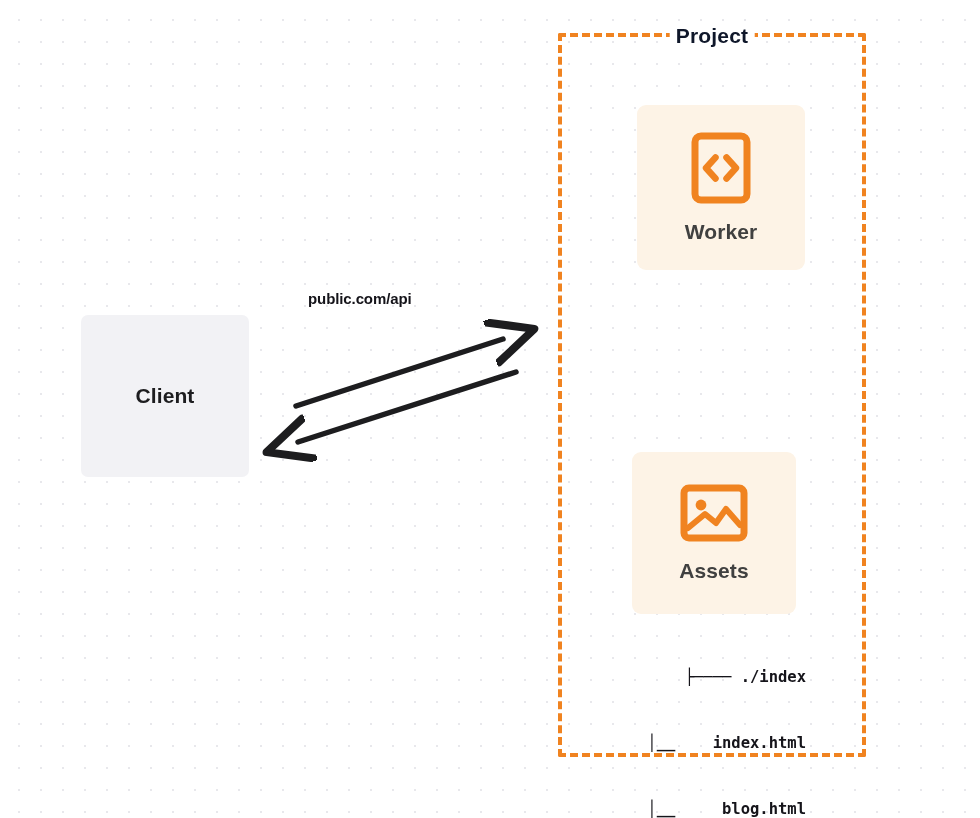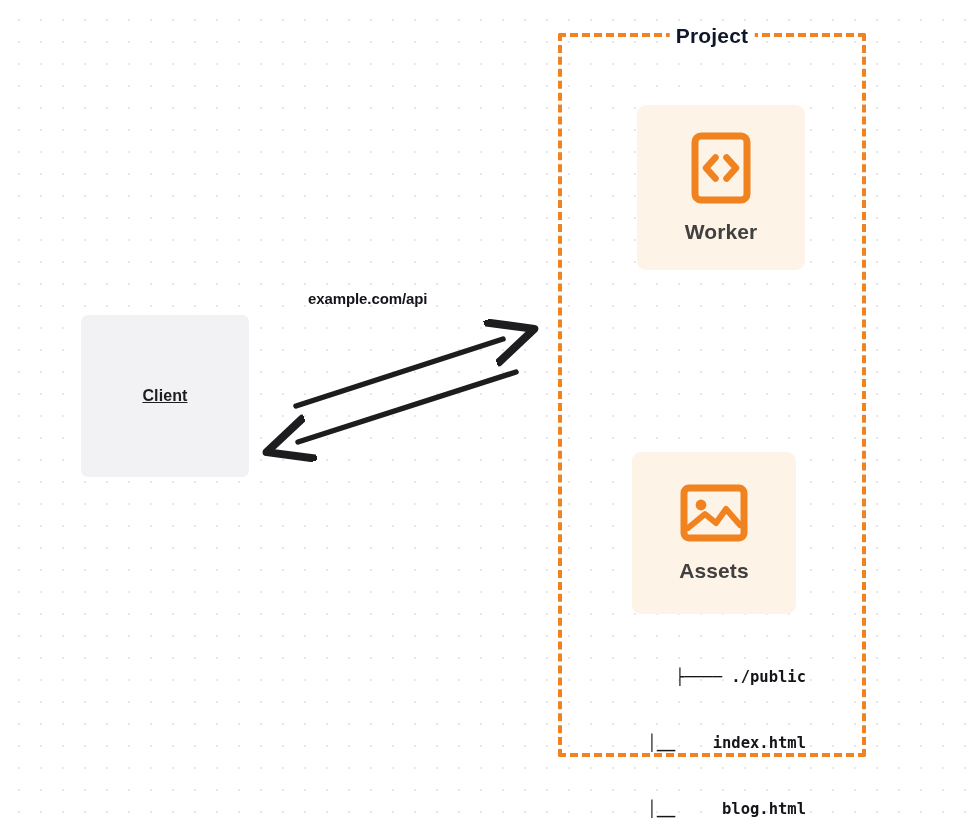--- a/index.html
+++ b/index.html
@@ -31,25 +31,24 @@
     top: 315px;
     width: 168px;
     height: 162px;
     background: #f2f2f5;
     border-radius: 7px;
     display: flex;
     align-items: center;
     justify-content: center;
   }
   #client-node .node-label {
-    font-size: 16px;
+    font-size: 21px;
     font-weight: 700;
     color: #1d1d1f;
     letter-spacing: 0.1px;
-    text-decoration: underline;
   }
 
   
   #edge-layer {
     position: absolute;
     left: 0;
     top: 0;
     width: 980px;
     height: 818px;
     pointer-events: none;
@@ -156,21 +155,21 @@
         <path d="M0.4,0.4 L8.4,4.2 L0.4,8.0" fill="none" stroke="#1d1d1f" stroke-width="1.45" stroke-linecap="round" stroke-linejoin="round"></path>
       </marker>
       <marker id="arrowhead-left" markerWidth="11" markerHeight="11" refX="2.4" refY="4.2" orient="auto" markerUnits="strokeWidth">
         <path d="M0.4,0.4 L8.4,4.2 L0.4,8.0" fill="none" stroke="#1d1d1f" stroke-width="1.45" stroke-linecap="round" stroke-linejoin="round"></path>
       </marker>
     </defs>
     <line x1="296" y1="406" x2="503" y2="339" stroke="#1d1d1f" stroke-width="5.5" stroke-linecap="round" marker-end="url(#arrowhead-right)"></line>
     <line x1="516" y1="372" x2="298" y2="442" stroke="#1d1d1f" stroke-width="5.5" stroke-linecap="round" marker-end="url(#arrowhead-left)"></line>
   </svg>
 
-  <div id="edge-label">example.com/api</div>
+  <div id="edge-label">public.com/api</div>
 
   <div id="project-container">
 
     <div id="project-title">Project</div>
 
     <div id="worker-card" class="service-card">
       <span class="card-icon">
         <svg width="60" height="72" viewBox="0 0 60 72" aria-hidden="true">
           <rect x="4" y="4" width="52" height="64" rx="6" ry="6" fill="none" stroke="#f08320" stroke-width="7"></rect>
           <path d="M24.5 25.5 L15 36 L24.5 46.5" fill="none" stroke="#f08320" stroke-width="6.5" stroke-linecap="round" stroke-linejoin="round"></path>
@@ -185,20 +184,20 @@
         <svg width="68" height="60" viewBox="0 0 68 60" aria-hidden="true">
           <rect x="4" y="5" width="60" height="50" rx="5" ry="5" fill="none" stroke="#f08320" stroke-width="7"></rect>
           <circle cx="21" cy="22" r="5.4" fill="#f08320"></circle>
           <path d="M8 45 L25 31 L36 40 L46 26 L60 42" fill="none" stroke="#f08320" stroke-width="6" stroke-linecap="round" stroke-linejoin="round"></path>
         </svg>
       </span>
       <span class="card-label">Assets</span>
     </div>
 
     <div id="file-tree">
-      <div class="tree-row">├──── ./public</div>
+      <div class="tree-row">├──── ./index</div>
       <div class="tree-row">│__    index.html</div>
       <div class="tree-row">│__     blog.html</div>
       
     </div>
 
   </div>
 </div>
 
 </body></html>

